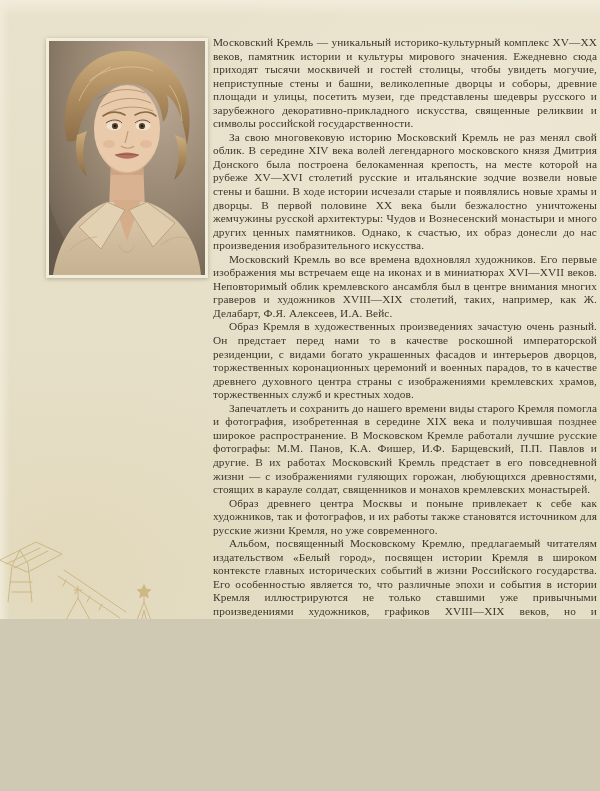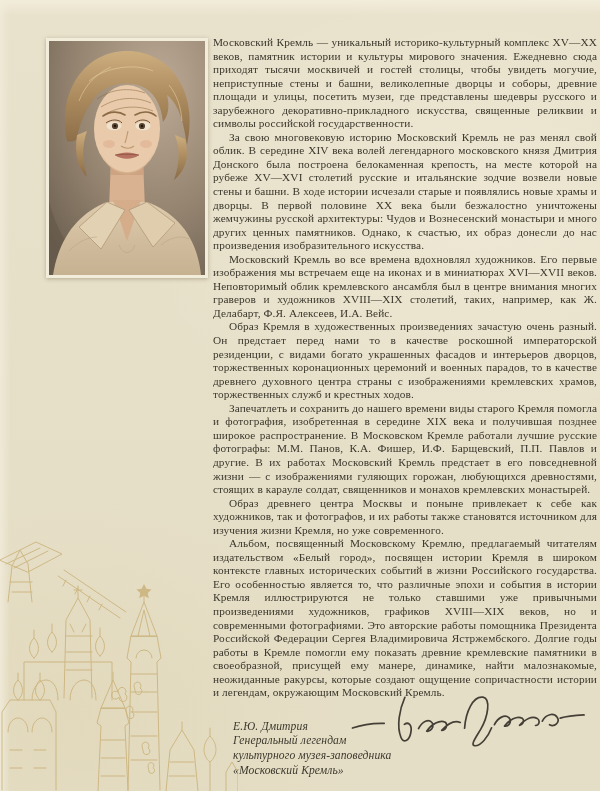--- a/index.html
+++ b/index.html
@@ -1,18 +1,18 @@
 <!DOCTYPE html>
 <html lang="ru"><head>
 <meta charset="utf-8">
 <style>
   html,body{margin:0;padding:0;background:#cfc9b4;}
   .page{
     position:relative;
-    width:600px;height:791px;
+    width:600px;height:619px;
     overflow:hidden;
     background-color:#e7e0ca;
     background-image:
       linear-gradient(180deg,#f2ecdb 0px, rgba(242,236,219,0) 16px),
       linear-gradient(90deg,#efe9d7 0px, rgba(239,233,215,0) 10px),
       radial-gradient(ellipse 480px 360px at 80% 28%, rgba(255,252,240,.28), rgba(255,252,240,0) 70%),
       radial-gradient(ellipse 420px 320px at 12% 90%, rgba(208,186,126,.14), rgba(208,186,126,0) 70%),
       linear-gradient(180deg,#e8e1cb 0%, #e5dec6 100%);
     font-family:"Liberation Serif","DejaVu Serif",serif;
     color:#3a372c;
@@ -129,21 +129,21 @@
       <ellipse cx="97" cy="103" rx="6" ry="4" fill="#dba98a" opacity=".45"></ellipse>
     </svg>
   </div>
 
   <div class="text-col">
     <p>Московский Кремль — уникальный историко-культурный комплекс XV—XX веков, памятник истории и культуры мирового значения. Ежедневно сюда приходят тысячи москвичей и гостей столицы, чтобы увидеть могучие, неприступные стены и башни, великолепные дворцы и соборы, древние площади и улицы, посетить музеи, где представлены шедевры русского и зарубежного декоративно-прикладного искусства, священные реликвии и символы российской государственности.</p>
     <p class="indent">За свою многовековую историю Московский Кремль не раз менял свой облик. В середине XIV века волей легендарного московского князя Дмитрия Донского была построена белокаменная крепость, на месте которой на рубеже XV—XVI столетий русские и итальянские зодчие возвели новые стены и башни. В ходе истории исчезали старые и появлялись новые храмы и дворцы. В первой половине XX века были безжалостно уничтожены жемчужины русской архитектуры: Чудов и Вознесенский монастыри и много других ценных памятников. Однако, к счастью, их образ донесли до нас произведения изобразительного искусства.</p>
     <p class="indent">Московский Кремль во все времена вдохновлял художников. Его первые изображения мы встречаем еще на иконах и в миниатюрах XVI—XVII веков. Неповторимый облик кремлевского ансамбля был в центре внимания многих граверов и художников XVIII—XIX столетий, таких, например, как Ж. Делабарт, Ф.Я. Алексеев, И.А. Вейс.</p>
     <p class="indent">Образ Кремля в художественных произведениях зачастую очень разный. Он предстает перед нами то в качестве роскошной императорской резиденции, с видами богато украшенных фасадов и интерьеров дворцов, торжественных коронационных церемоний и военных парадов, то в качестве древнего духовного центра страны с изображениями кремлевских храмов, торжественных служб и крестных ходов.</p>
     <p class="indent">Запечатлеть и сохранить до нашего времени виды старого Кремля помогла и фотография, изобретенная в середине XIX века и получившая позднее широкое распространение. В Московском Кремле работали лучшие русские фотографы: М.М. Панов, К.А. Фишер, И.Ф. Барщевский, П.П. Павлов и другие. В их работах Московский Кремль предстает в его повседневной жизни — с изображениями гуляющих горожан, любующихся древностями, стоящих в карауле солдат, священников и монахов кремлевских монастырей.</p>
-    <p class="indent">Образ древнего центра Москвы и поныне привлекает к себе как художников, так и фотографов, и их работы также становятся источником для изучения жизни Кремля, но уже современного.</p>
+    <p class="indent">Образ древнего центра Москвы и поныне привлекает к себе как художников, так и фотографов, и их работы также становятся источником для русские жизни Кремля, но уже современного.</p>
     <p class="indent">Альбом, посвященный Московскому Кремлю, предлагаемый читателям издательством «Белый город», посвящен истории Кремля в широком контексте главных исторических событий в жизни Российского государства. Его особенностью является то, что различные эпохи и события в истории Кремля иллюстрируются не только ставшими уже привычными произведениями художников, графиков XVIII—XIX веков, но и современными фотографиями. Это авторские работы помощника Президента Российской Федерации Сергея Владимировича Ястржембского. Долгие годы работы в Кремле помогли ему показать древние кремлевские памятники в своеобразной, присущей ему манере, динамике, найти малознакомые, неожиданные ракурсы, которые создают ощущение сопричастности истории и легендам, окружающим Московский Кремль.</p>
 
     <div class="sig-block">
       <div>Е.Ю. Дмитрия</div>
       <div>Генеральный легендам</div>
       <div>культурного музея-заповедника</div>
       <div>«Московский Кремль»</div>
     </div>
   </div>
 

